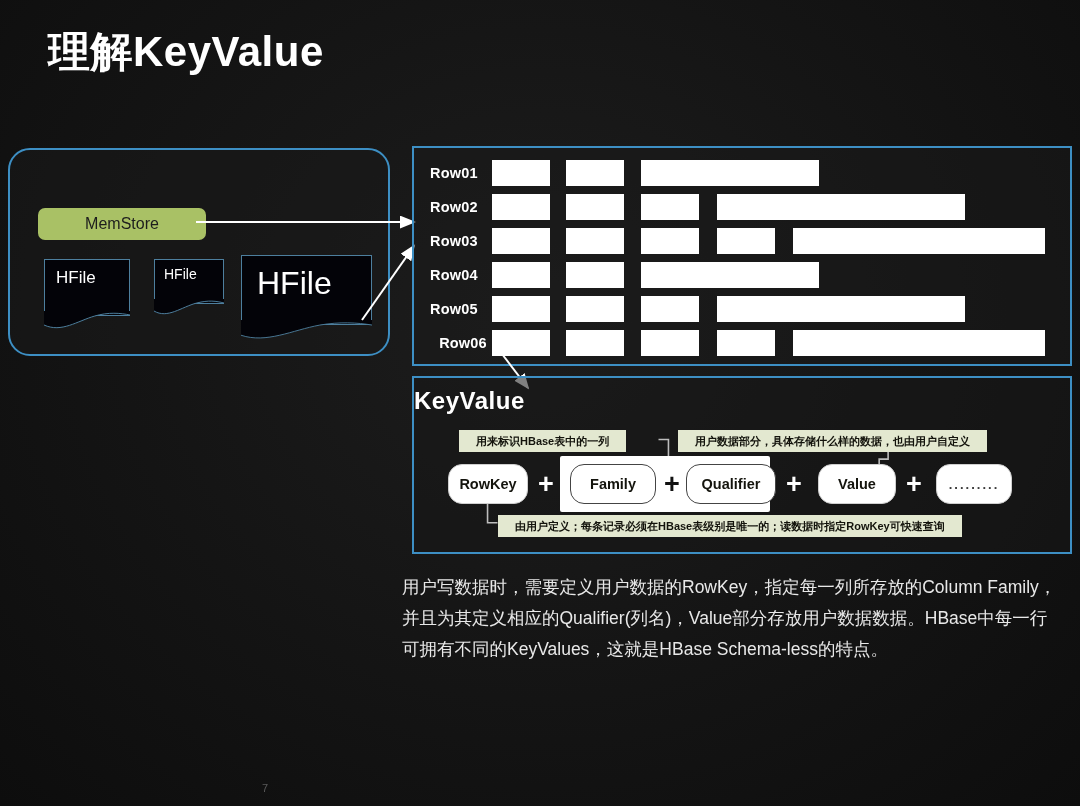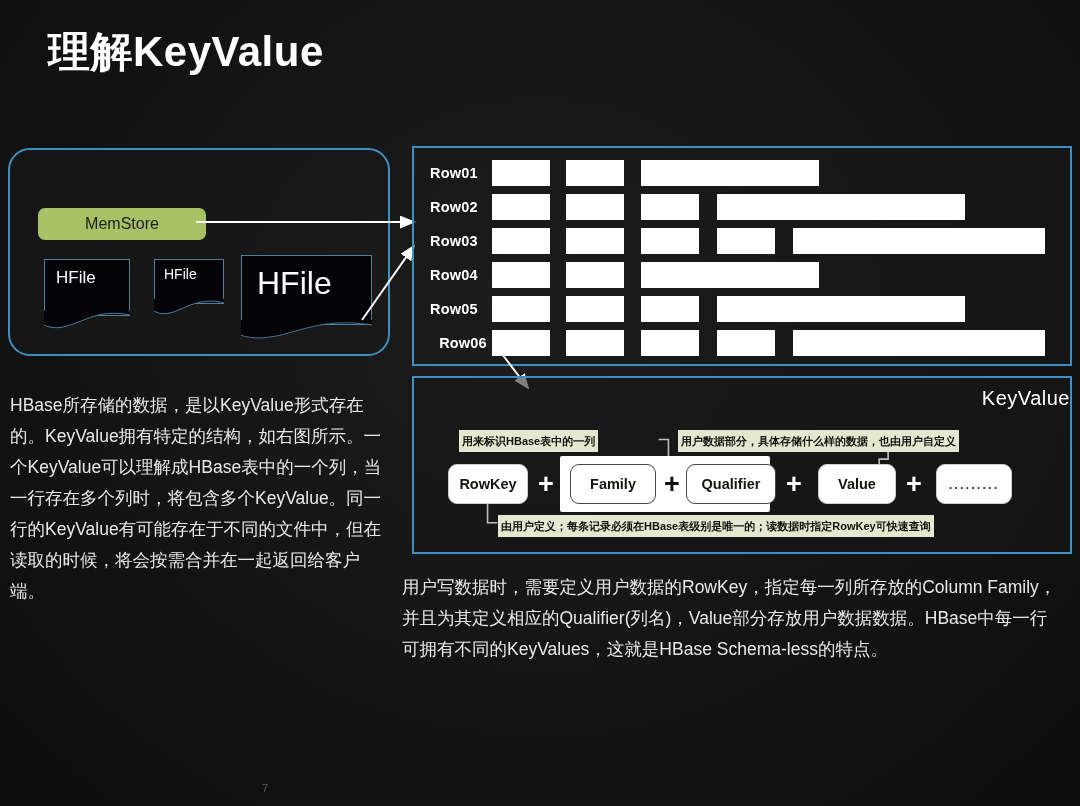--- a/index.html
+++ b/index.html
@@ -91,43 +91,43 @@
 
   
   #kv-panel {
     position: absolute; left: 412px; top: 376px;
     width: 660px; height: 178px;
     border: 2px solid #3d8fc4;
     background: rgba(24,24,24,0.55);
   }
   #kv-title {
     position: absolute; left: 0; top: 9px; width: 100%;
-    text-align: right; color: #ffffff;
-    font-size: 20px; font-weight: normal;
+    text-align: left; color: #ffffff;
+    font-size: 24px; font-weight: bold;
     letter-spacing: 0.5px;
   }
   .note {
     position: absolute;
     background: #e3e8d0;
     color: #13130c;
     font-size: 11px; font-weight: bold;
     display: flex; align-items: center; justify-content: center;
-    padding: 0 3px;
+    padding: 0 17px;
     white-space: nowrap;
     line-height: 1;
   }
   #note-family { left: 45px; top: 52px; height: 22px; }
   #note-value  { left: 264px; top: 52px; height: 22px; }
   #note-rowkey { left: 84px; top: 137px; height: 22px; }
 
   #kv-chain { position: absolute; left: 0; top: 86px; width: 100%; height: 48px; }
   .kvbox {
     position: absolute; top: 0; height: 40px;
     background: #ffffff;
-    border-radius: 9px;
+    border-radius: 14px;
     color: #14140d;
     font-size: 14.5px; font-weight: bold;
     display: flex; align-items: center; justify-content: center;
     border: 1.5px solid #cfcfcf;
   }
   .kvbox.inner { border: 1.5px solid #444; }
   .plus {
     position: absolute; top: 6px;
     color: #ffffff; font-size: 27px; font-weight: bold;
     line-height: 28px;
@@ -315,18 +315,17 @@
         <span>Value</span>
       </div>
       <div class="plus" style="left:492px;"><span>+</span></div>
 
       <div class="kvbox" style="left:522px; width:76px;">
         <span class="dots">.........</span>
       </div>
     </div>
   </div>
 
-  <div id="left-para">HBase所存储的数据，是以KeyValue形式存在的。KeyValue拥有特定的结构，如右图所示。一个KeyValue可以理解成HBase表中的一个列，当一行存在多个列时，将包含多个KeyValue。同一行的KeyValue有可能存在于不同的文件中，但在读取的时候，将会按需合并在一起返回给客户端。</div>
   <div id="right-para">用户写数据时，需要定义用户数据的RowKey，指定每一列所存放的Column Family，并且为其定义相应的Qualifier(列名)，Value部分存放用户数据数据。HBase中每一行可拥有不同的KeyValues，这就是HBase Schema-less的特点。</div>
 
 
   <div id="pagenum">7</div>
 </div>
 
 </body></html>

